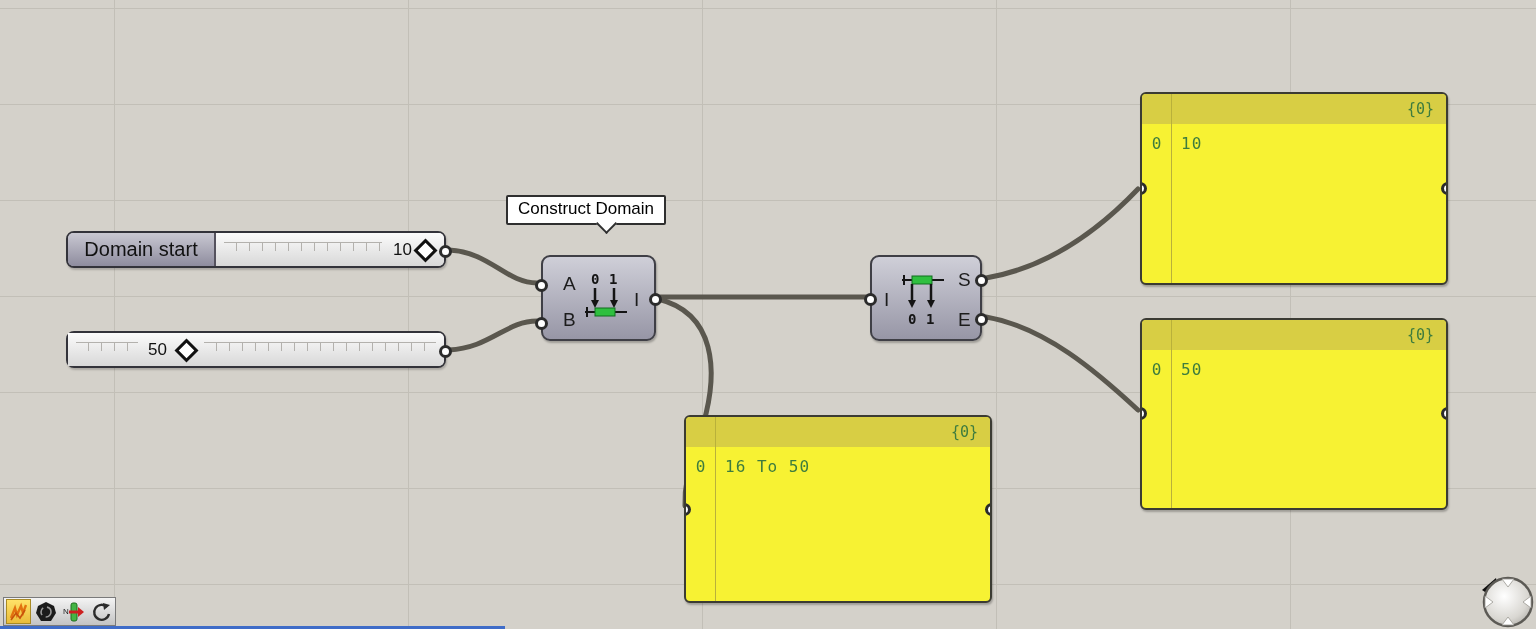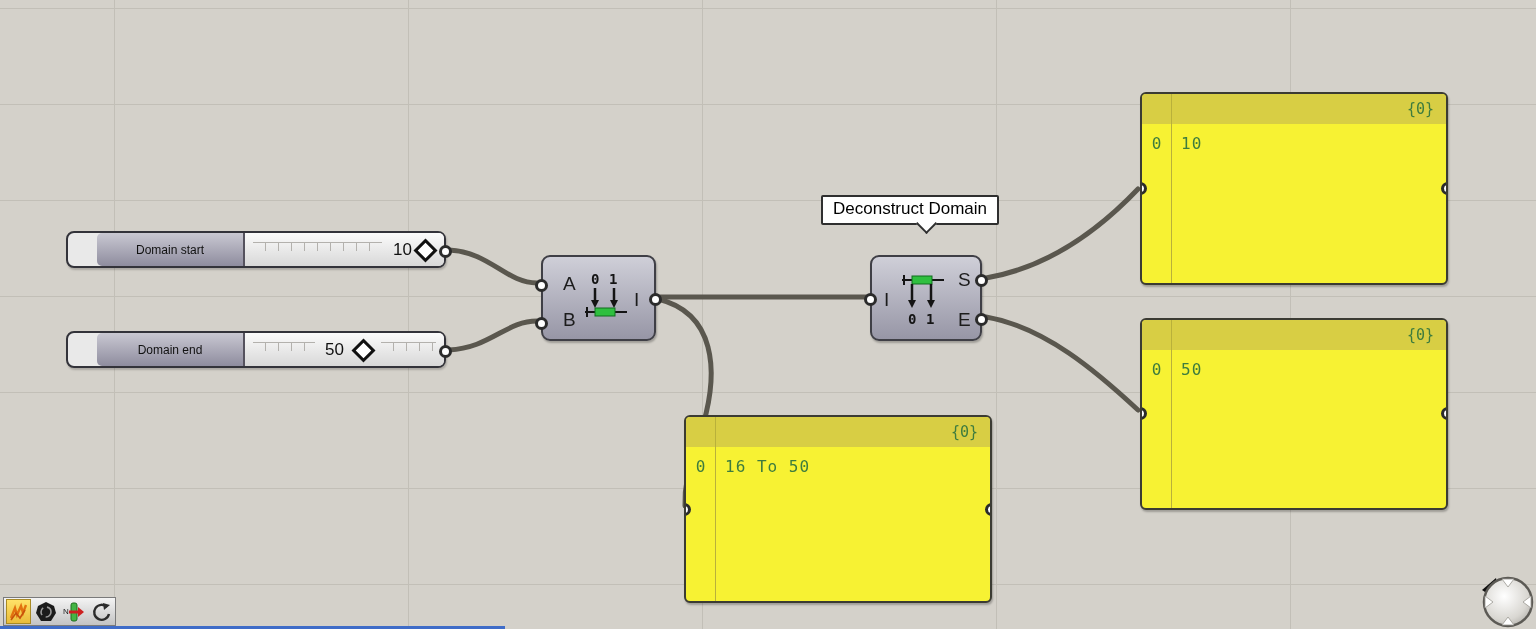--- a/index.html
+++ b/index.html
@@ -18,21 +18,21 @@
   #wires path{fill:none;stroke:#5a574e;stroke-width:5;stroke-linecap:round;}
   
   .nub{position:absolute;width:13px;height:13px;border-radius:50%;
        background:#fff;border:3px solid #2b2b2b;box-sizing:border-box;z-index:5;}
   
   .slider{position:absolute;width:380px;height:37px;border:2px solid #33333a;border-radius:8px;
           display:flex;box-sizing:border-box;background:#e9e9e9;z-index:3;
           box-shadow:1px 2px 2px rgba(0,0,0,.2);}
   .slider-label{width:146px;flex:0 0 auto;display:flex;align-items:center;justify-content:center;
           background:linear-gradient(#c9c8d2,#8e8c9e);border-right:2px solid #55525e;
-          border-radius:5px 0 0 5px;font-size:12px;color:#111;margin-left:29px;}
+          border-radius:5px 0 0 5px;font-size:20px;color:#111;}
   .slider-track{position:relative;flex:1;background:linear-gradient(#fbfbfb,#d8d8d8);
           border-radius:0 5px 5px 0;}
   .ticks{position:absolute;top:9px;height:8px;border-top:1px solid #b3b1ad;
          background:repeating-linear-gradient(90deg, transparent 0 12px, #b3b1ad 12px 13px);}
   .slider-value{position:absolute;top:7px;font-size:17px;color:#111;}
   .grip{position:absolute;top:9px;width:11px;height:11px;background:#fff;border:3px solid #111;
         transform:rotate(45deg);}
   
   .comp{position:absolute;border:2px solid #3f3f46;border-radius:9px;box-sizing:border-box;
         background:linear-gradient(#cfcfd8,#9796a6);z-index:3;box-shadow:1px 2px 2px rgba(0,0,0,.25);}
@@ -87,32 +87,33 @@
     </div>
     <div class="slider-track">
       <div class="ticks" style="left:8px;right:62px;"></div>
       <span class="slider-value" style="right:32px;">10</span>
       <div class="grip" style="right:10px;"></div>
     </div>
     <div class="nub" style="right:-8px;top:12px;"></div>
   </div>
 
   <div class="slider" style="left:66px;top:331px;">
-    <div class="slider-label">
-      <span>Domain end</span>
-    </div>
     <div class="slider-track">
       <div class="ticks" style="left:8px;width:62px;"></div>
       <span class="slider-value" style="left:80px;">50</span>
       <div class="grip" style="left:110px;"></div>
       <div class="ticks" style="left:136px;right:8px;"></div>
     </div>
     <div class="nub" style="right:-8px;top:12px;"></div>
   </div>
 
+  <div class="tooltip" style="left:506px;top:195px;">
+    <span>Construct Domain</span>
+    <div class="tip" style="left:58%;"></div>
+  </div>
 
   <div class="comp" style="left:541px;top:255px;width:115px;height:86px;">
     <span class="port" style="left:20px;top:16px;">A</span>
     <span class="port" style="left:20px;top:52px;">B</span>
     <span class="port" style="left:91px;top:32px;">I</span>
     <div class="comp-icon" style="left:40px;top:14px;width:48px;height:58px;">
       <span class="icon-digit" style="left:8px;top:0;">0</span>
       <span class="icon-digit" style="left:26px;top:0;">1</span>
       <svg width="48" height="58">
         <line x1="12" y1="17" x2="12" y2="30" stroke="#141414" stroke-width="2.5"></line>
@@ -122,24 +123,20 @@
         <line x1="2" y1="41" x2="44" y2="41" stroke="#141414" stroke-width="2"></line>
         <line x1="4" y1="36" x2="4" y2="46" stroke="#141414" stroke-width="2"></line>
         <rect x="12" y="37" width="20" height="8" fill="#2fbf3f" stroke="#116e1e" stroke-width="1"></rect>
       </svg>
     </div>
     <div class="nub" style="left:-8px;top:22px;"></div>
     <div class="nub" style="left:-8px;top:60px;"></div>
     <div class="nub" style="right:-8px;top:36px;"></div>
   </div>
 
-  <div class="tooltip" style="left:821px;top:195px;">
-    <span>Deconstruct Domain</span>
-    <div class="tip" style="left:55%;"></div>
-  </div>
 
   <div class="comp" style="left:870px;top:255px;width:112px;height:86px;">
     <span class="port" style="left:12px;top:32px;">I</span>
     <span class="port" style="left:86px;top:12px;">S</span>
     <span class="port" style="left:86px;top:52px;">E</span>
     <div class="comp-icon" style="left:28px;top:14px;width:48px;height:58px;">
       <span class="icon-digit" style="left:8px;top:40px;">0</span>
       <span class="icon-digit" style="left:26px;top:40px;">1</span>
       <svg width="48" height="58">
         <line x1="2" y1="9" x2="44" y2="9" stroke="#141414" stroke-width="2"></line>

